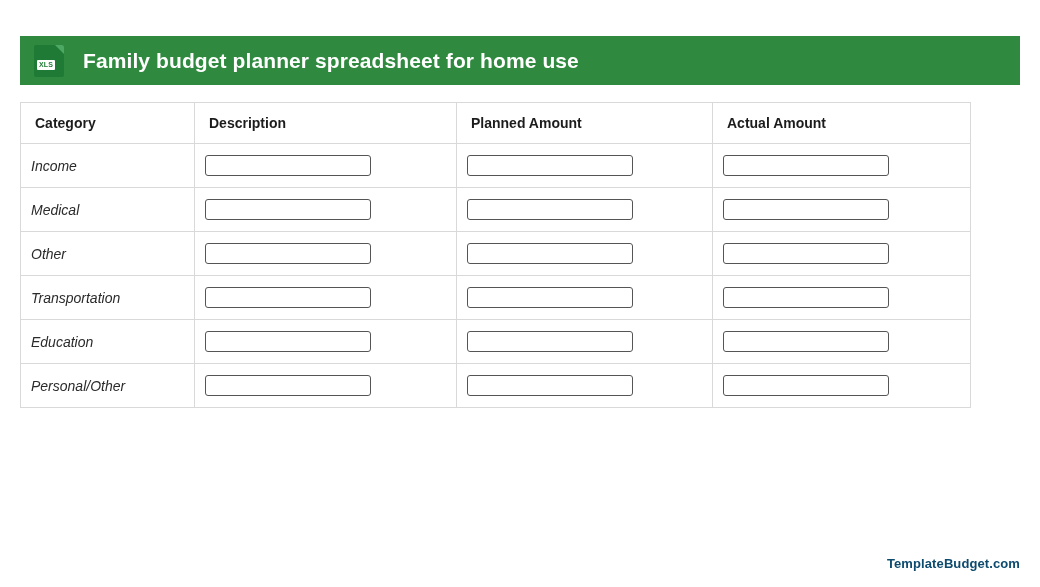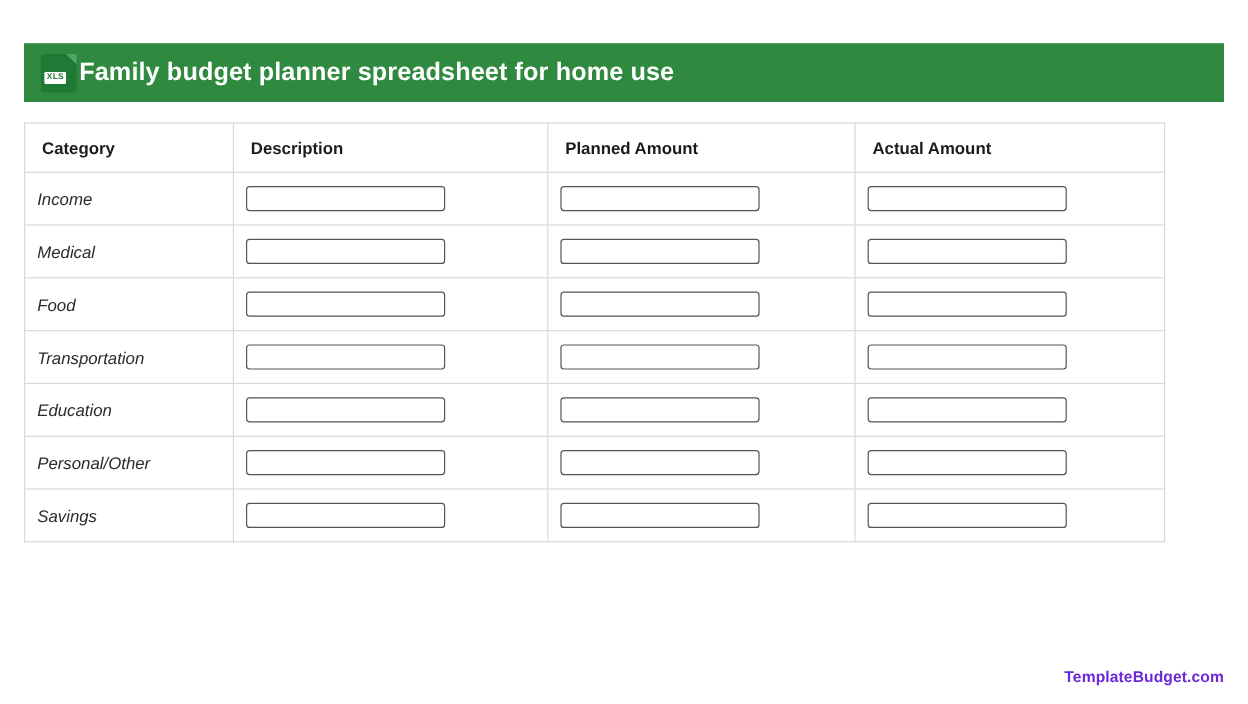--- a/index.html
+++ b/index.html
@@ -67,21 +67,21 @@
     line-height: 8px;
     padding: 1px 2px;
     border-radius: 1px;
     letter-spacing: 0.2px;
     font-family: "Liberation Sans", sans-serif;
   }
   .banner-title {
     color: #ffffff;
     font-size: 21px;
     font-weight: bold;
-    margin-left: 2px;
+    margin-left: 19px;
     letter-spacing: 0.1px;
     white-space: nowrap;
     text-align: right;
   }
   
   .table-wrap {
     position: absolute;
     left: 20px;
     top: 102px;
     width: 950px;
@@ -142,21 +142,21 @@
   .field-plan { width: 166px; }
   .field-act  { width: 166px; }
 
   
   .footer {
     position: absolute;
     right: 20px;
     bottom: 16px;
     font-size: 13px;
     font-weight: bold;
-    color: #6d28d9;
+    color: #0c4a6e;
     letter-spacing: 0.1px;
   }
 </style>
 </head>
 <body>
 
 <div class="page">
 
   <div class="banner">
     <div class="xls-icon">
@@ -205,21 +205,21 @@
           <td>
             <input class="field field-plan" type="text" value="" style="">
           </td>
           <td>
             <input class="field field-act" type="text" value="" style="">
           </td>
         </tr>
 
 
         <tr>
-          <td class="cat-cell">Food</td>
+          <td class="cat-cell">Other</td>
           <td>
             <input class="field field-desc" type="text" value="" style="">
           </td>
           <td>
             <input class="field field-plan" type="text" value="" style="">
           </td>
           <td>
             <input class="field field-act" type="text" value="" style="">
           </td>
         </tr>
@@ -257,32 +257,20 @@
             <input class="field field-desc" type="text" value="" style="">
           </td>
           <td>
             <input class="field field-plan" type="text" value="" style="">
           </td>
           <td>
             <input class="field field-act" type="text" value="" style="">
           </td>
         </tr>
 
-        <tr>
-          <td class="cat-cell">Savings</td>
-          <td>
-            <input class="field field-desc" type="text" value="" style="">
-          </td>
-          <td>
-            <input class="field field-plan" type="text" value="" style="">
-          </td>
-          <td>
-            <input class="field field-act" type="text" value="" style="">
-          </td>
-        </tr>
 
       </tbody>
     </table>
   </div>
 
   <div class="footer">TemplateBudget.com</div>
 
 </div>
 
 </body></html>

